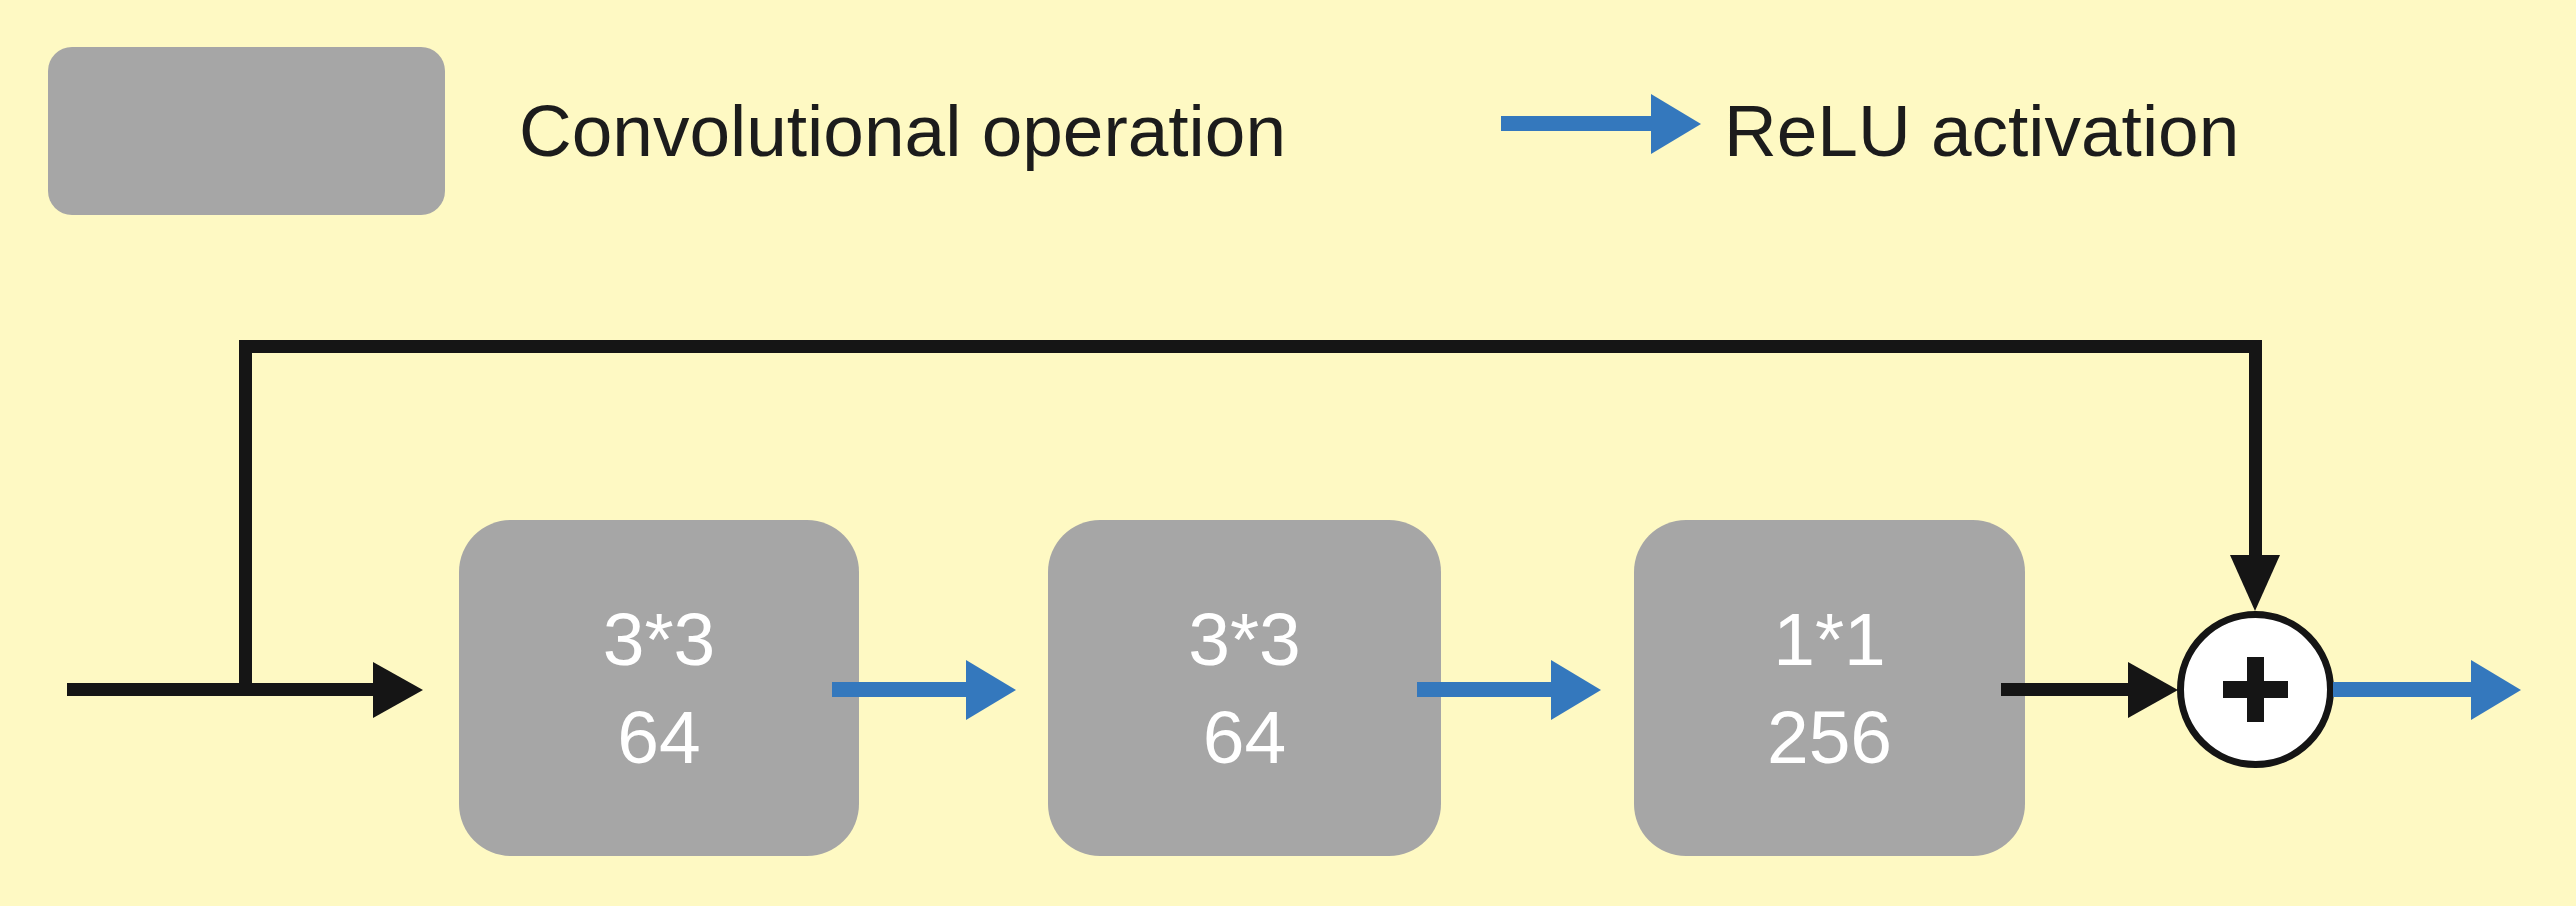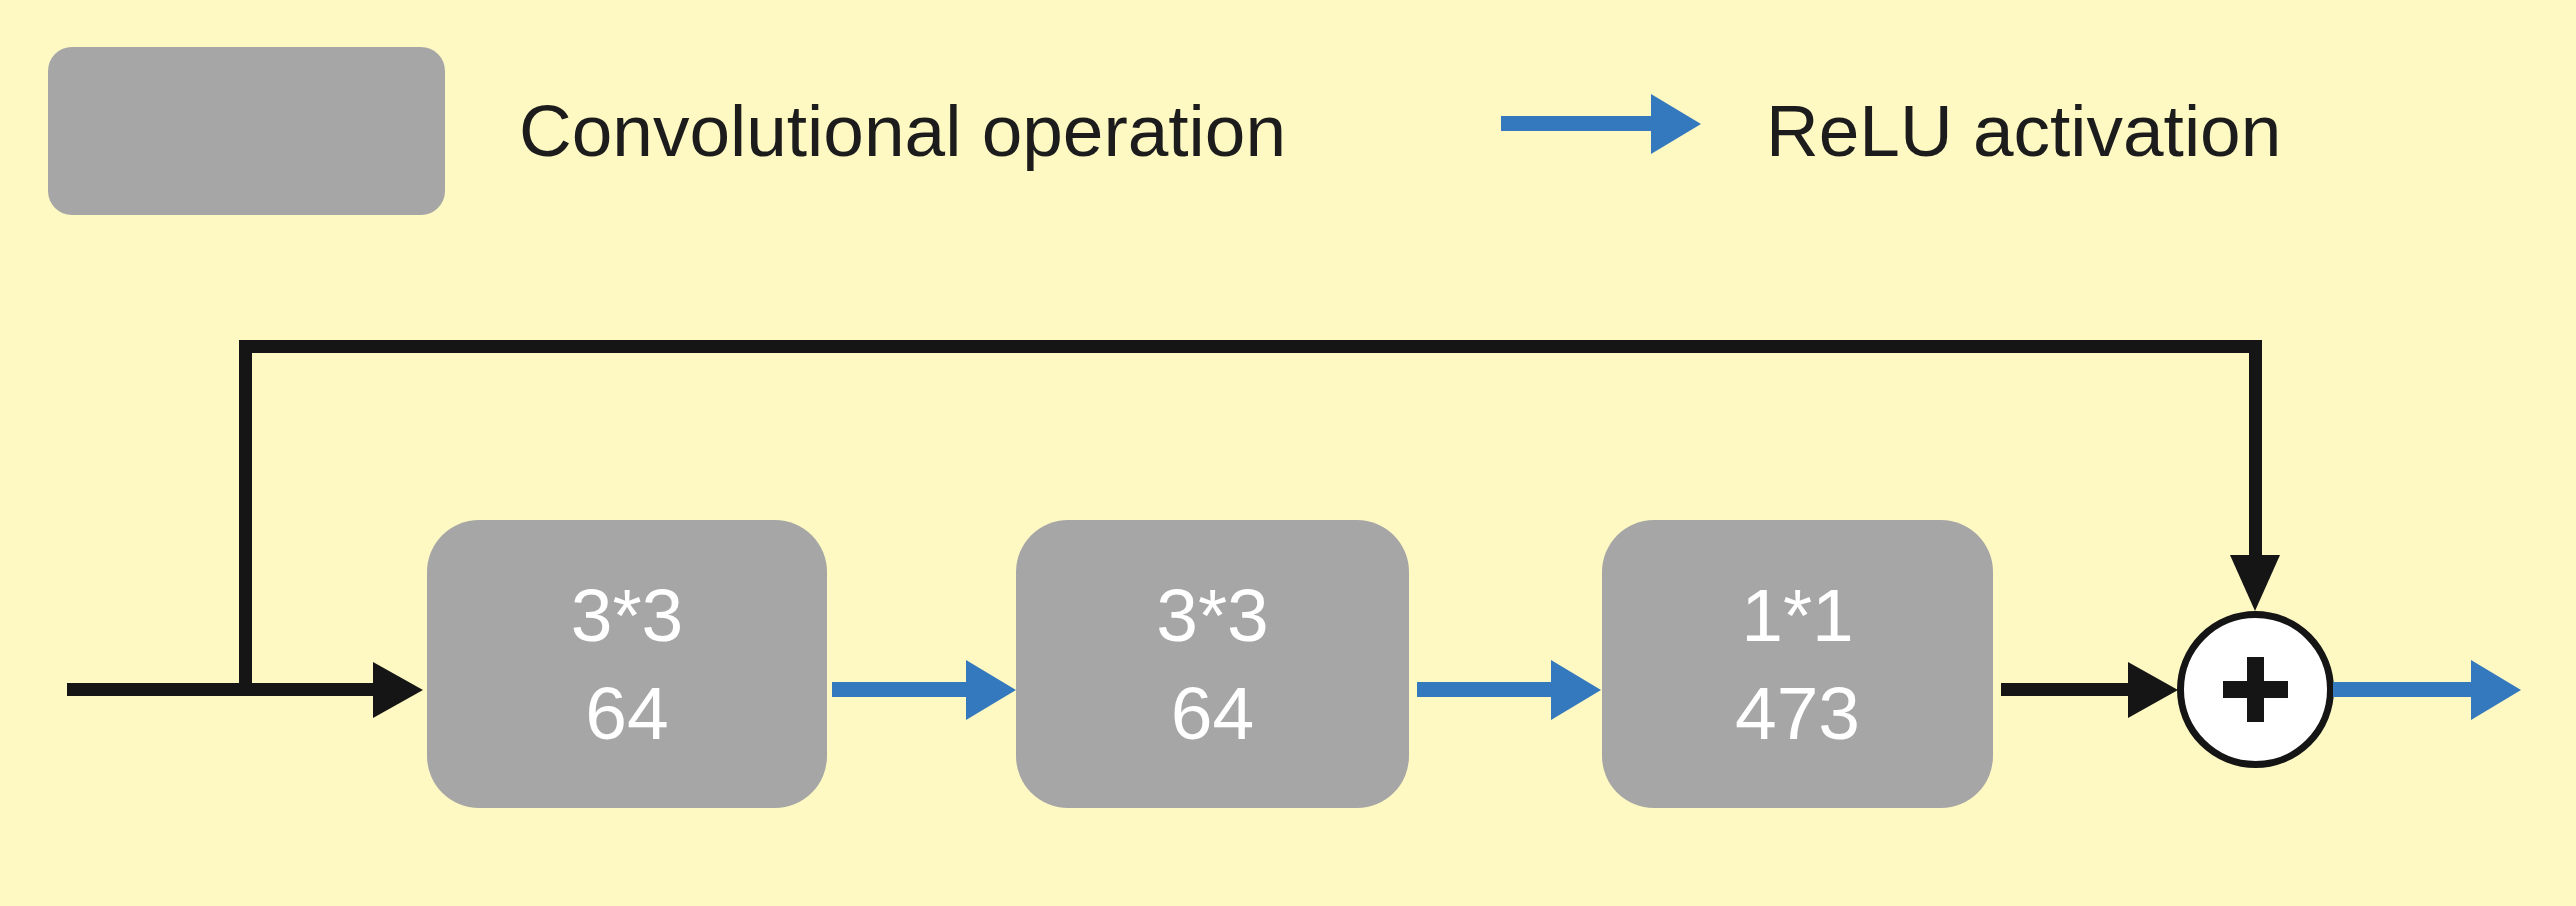--- a/index.html
+++ b/index.html
@@ -13,21 +13,21 @@
   
   .legend-swatch{
     position:absolute;left:48px;top:47px;width:397px;height:168px;
     background:#a6a6a6;border-radius:24px;
   }
   .legend-label{
     position:absolute;top:89px;height:84px;line-height:84px;
     font-size:73px;color:#1c1c1c;letter-spacing:0px;white-space:nowrap;
   }
   #legend-conv-label{left:519px;}
-  #legend-relu-label{left:1766px;}
+  #legend-relu-label{left:1724px;}
   
   .hline,.vline{position:absolute;background:#151515;}
   .blue{background:#3478bd;}
   .head-right{
     position:absolute;width:0;height:0;
     border-top:28px solid transparent;
     border-bottom:28px solid transparent;
     border-left:50px solid #151515;
   }
   .head-right.blue-head{
@@ -37,24 +37,24 @@
     background:none;
   }
   .head-down{
     position:absolute;width:0;height:0;
     border-left:25px solid transparent;
     border-right:25px solid transparent;
     border-top:56px solid #151515;
   }
   
   .conv-box{
-    position:absolute;top:520px;height:288px;
+    position:absolute;top:520px;height:336px;
     background:#a6a6a6;border-radius:52px;
     display:flex;flex-direction:column;justify-content:center;align-items:center;
-    color:#ffffff;font-size:75px;line-height:98px;text-align:center;
+    color:#ffffff;font-size:75px;line-height:98px;text-align:center;margin-left:32px;
   }
   
   .sum-circle{
     position:absolute;left:2177px;top:611px;width:157px;height:157px;
     box-sizing:border-box;border:7.5px solid #151515;border-radius:50%;
     background:#ffffff;
   }
   .plus-bar-h{position:absolute;left:2223px;top:681px;width:65px;height:17px;background:#151515;}
   .plus-bar-v{position:absolute;left:2247px;top:657px;width:17px;height:65px;background:#151515;}
 </style>
@@ -92,21 +92,21 @@
   <div class="conv-box" style="left:1016px;width:393px;">
     <div>3*3</div>
     <div>64</div>
   </div>
 
   <div class="hline blue" style="left:1417px;top:682px;width:136px;height:15px;"></div>
   <div class="head-right blue-head" style="left:1551px;top:660px;"></div>
 
   <div class="conv-box" style="left:1602px;width:391px;text-align:right;">
     <div>1*1</div>
-    <div>473</div>
+    <div>256</div>
   </div>
 
   <div class="hline" style="left:2001px;top:683px;width:129px;height:13px;"></div>
   <div class="head-right" style="left:2128px;top:662px;"></div>
 
   <div class="sum-circle"></div>
   <div class="plus-bar-h"></div>
   <div class="plus-bar-v"></div>
 
   <div class="hline blue" style="left:2333px;top:682px;width:140px;height:15px;"></div>

